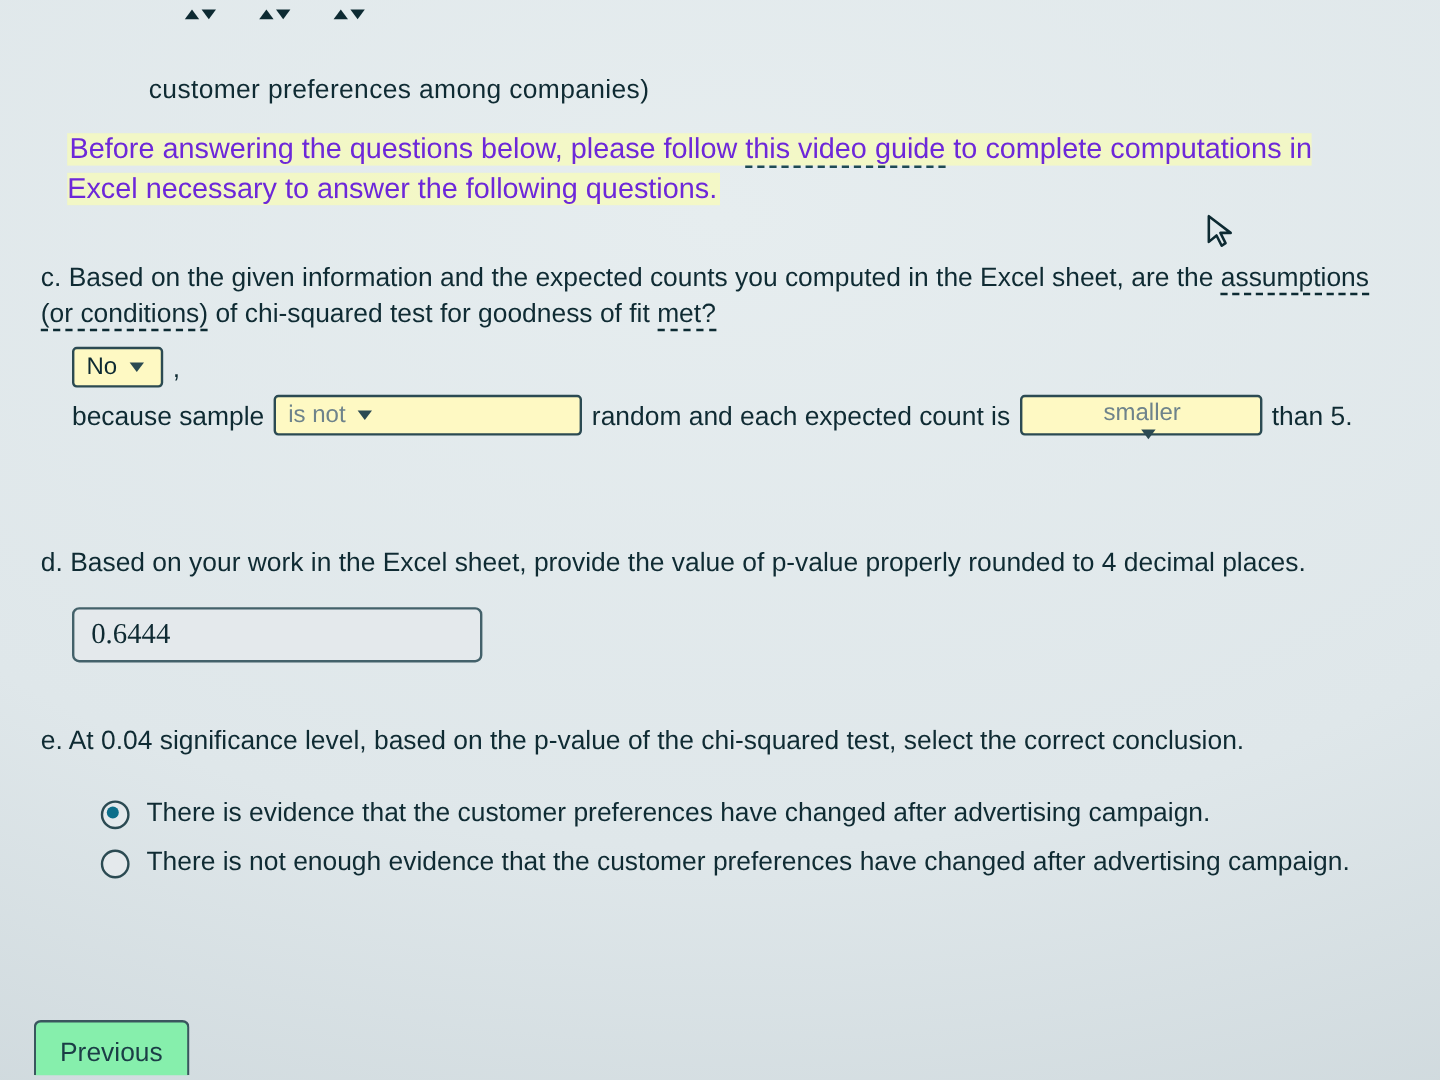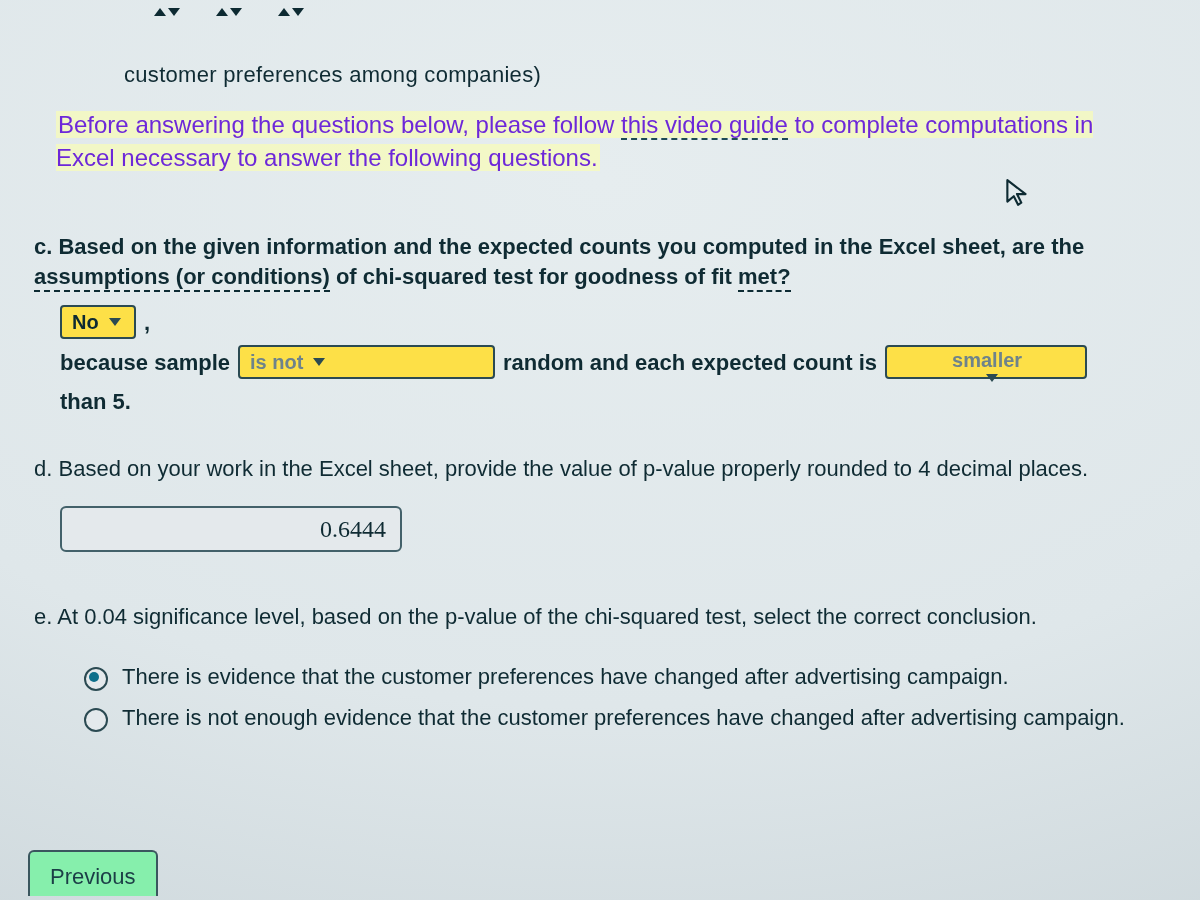--- a/index.html
+++ b/index.html
@@ -91,21 +91,21 @@
   .cursor {
     position: absolute;
     top: 178px;
     right: 150px;
     width: 26px;
     height: 30px;
   }
   .cursor svg { width: 100%; height: 100%; }
 
   .q-wrap { position: absolute; left: 0; right: 22px; }
-  .q-c { top: 232px; font-weight: bold; }
+  .q-c { top: 216px; }
   .q-d { top: 454px; }
   .q-e { top: 602px; }
 
   .letter { display: inline; }
   .dashed-under { border-bottom: 2px dashed #0d2b33; padding-bottom: 1px; }
 
   .inline-row {
     margin-top: 14px;
     margin-left: 26px;
     display: flex;
@@ -115,21 +115,21 @@
     font-size: 22px;
   }
 
   .sel {
     display: inline-flex;
     align-items: center;
     height: 30px;
     padding: 0 8px 0 10px;
     border: 2px solid #2b4a52;
     border-radius: 4px;
-    background: #fde047;
+    background: #fef9c3;
     font-size: 20px;
     color: #0d2a32;
     position: relative;
   }
   .sel.compact { min-width: 54px; }
   .sel.wider { min-width: 235px; }
   .sel.wider2 { min-width: 180px; flex-direction: column; }
   .sel .chev {
     margin-left: 10px;
     width: 0; height: 0;
@@ -146,21 +146,20 @@
     height: 42px;
     line-height: 42px;
     min-width: 310px;
     padding: 0 14px;
     border: 2px solid #43616a;
     border-radius: 6px;
     background: #e4e9ec;
     font-family: "Times New Roman", Georgia, serif;
     font-size: 24px;
     color: #0f2b33;
-    text-align: right;
   }
 
   .radio-block {
     margin-top: 30px;
     margin-left: 50px;
     font-size: 22px;
   }
   .radio-row {
     display: flex;
     align-items: center;

